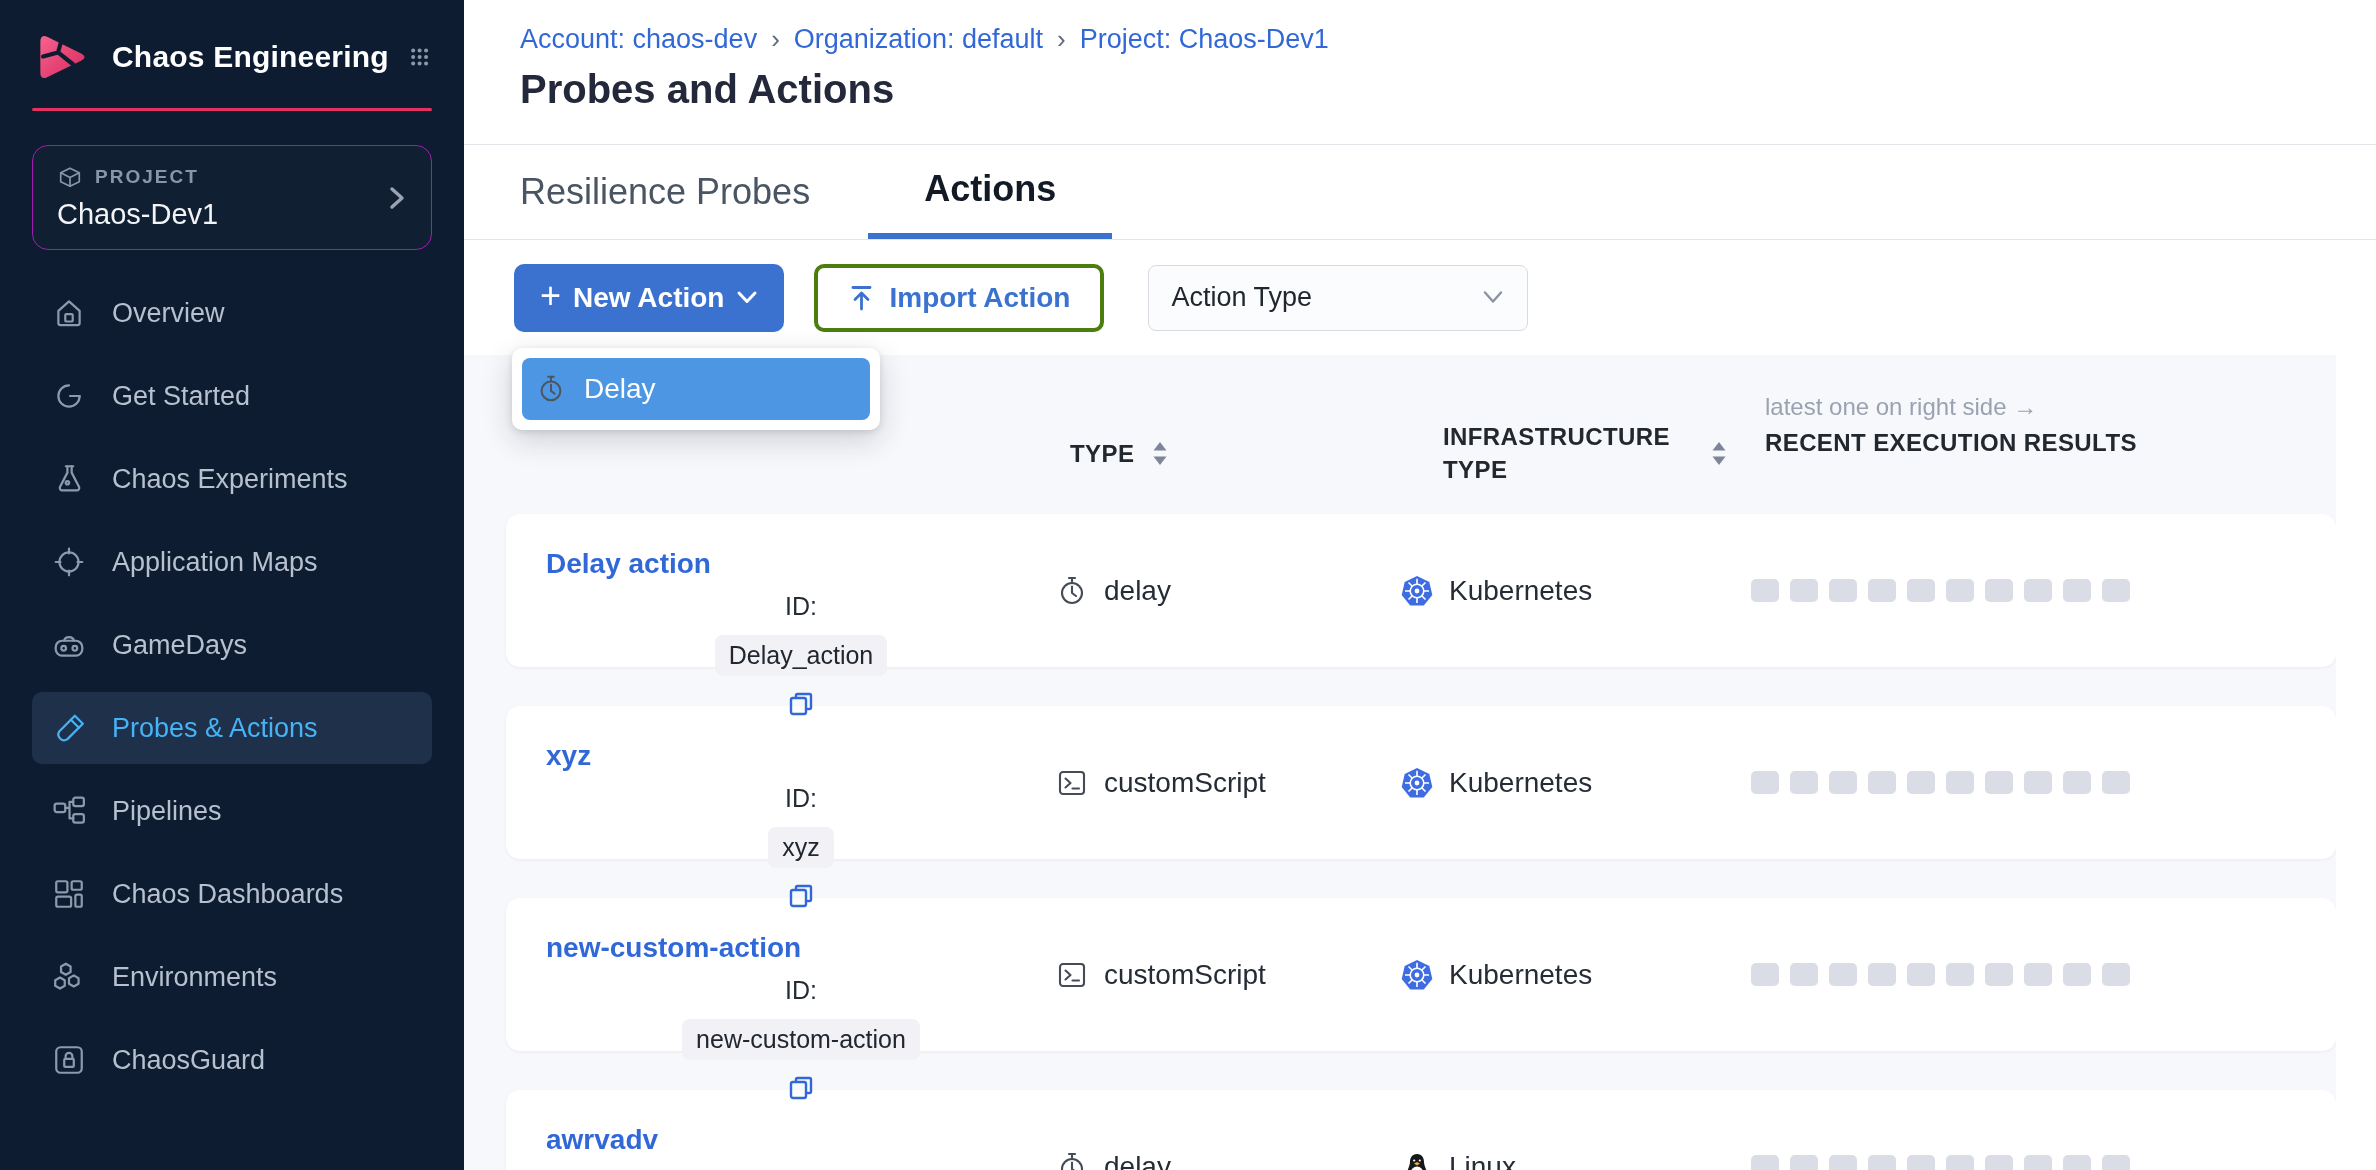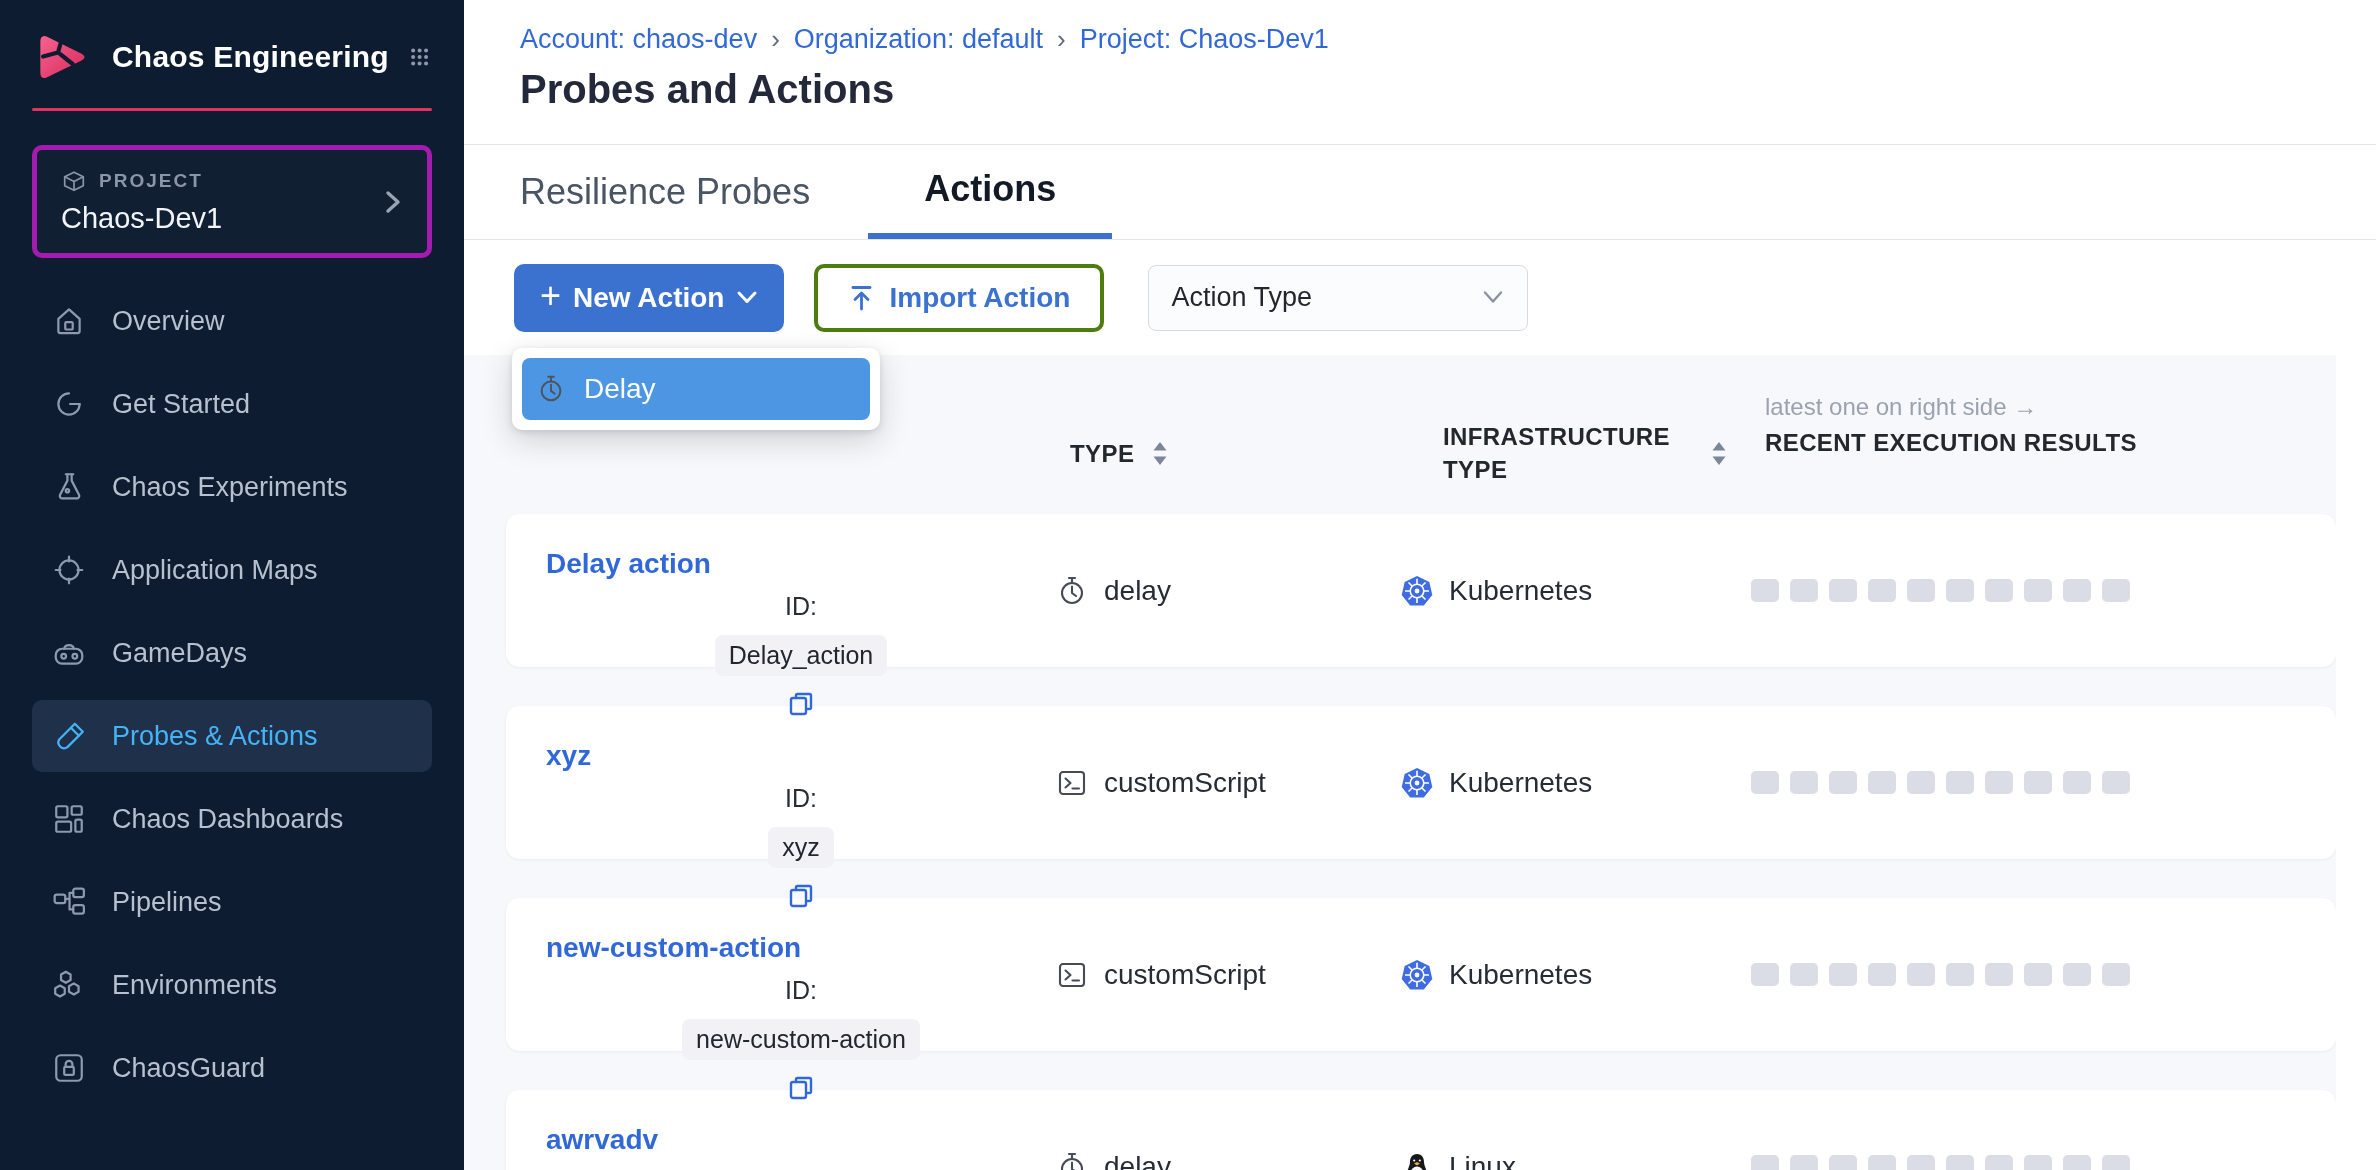--- a/index.html
+++ b/index.html
@@ -7,21 +7,21 @@
     font-family:"Liberation Sans","DejaVu Sans",sans-serif; }
   .app { display:flex; width:100%; height:100%; }
 
   
   .sidebar { width:464px; height:100%; background:#0d1c30; flex:none; display:flex; flex-direction:column; }
   .sb-header { display:flex; align-items:center; padding:28px 34px 0 34px; gap:20px; }
   .sb-logo { width:58px; height:58px; flex:none; }
   .sb-title { color:#fff; font-size:30px; font-weight:bold; letter-spacing:.2px; white-space:nowrap; }
   .sb-grid { margin-left:auto; width:46px; height:46px; cursor:pointer; }
   .sb-accent { height:3px; background:#e4315f; margin:22px 32px 0 32px; border-radius:2px; }
-  .proj-card { margin:34px 32px 0 32px; background:#111f33; border:5px solid #a21caf; border-radius:10px;
+  .proj-card { margin:34px 32px 0 32px; background:#111f33; border:1px solid #a21caf; border-radius:16px;
     padding:18px 24px; position:relative; cursor:pointer; }
   .proj-label-row { display:flex; align-items:center; gap:12px; }
   .proj-label { color:#8b95a8; font-size:19px; font-weight:bold; letter-spacing:2px; }
   .proj-name { color:#f2f4f8; font-size:29px; margin-top:8px; }
   .proj-chevron { position:absolute; right:22px; top:50%; transform:translateY(-50%); }
   .nav { margin-top:27px; }
   .nav-item { height:72px; margin:0 32px 11px 32px; border-radius:10px; display:flex; align-items:center;
     gap:26px; padding-left:20px; color:#b7c0cf; font-size:27px; cursor:pointer; }
   .nav-item .nico { width:34px; height:34px; flex:none; color:#8d99ad; }
   .nav-item.active { background:#1f304b; color:#45b3f6; }
@@ -174,35 +174,35 @@
         </div>
         <div class="nav-item active">
           <span class="nico"><svg viewBox="0 0 32 32" width="100%" height="100%" fill="none" stroke="currentColor" stroke-width="2.1" stroke-linecap="round" stroke-linejoin="round">
               <path d="M21.5 4.5 L29 12 L14.5 26.5 A5.4 5.4 0 0 1 7 19 Z"></path>
               <path d="M17.8 8.2 L25.3 15.7"></path>
             </svg></span>
           <span class="nav-label">Probes &amp; Actions</span>
         </div>
         <div class="nav-item">
           <span class="nico"><svg viewBox="0 0 32 32" width="100%" height="100%" fill="none" stroke="currentColor" stroke-width="2.1" stroke-linecap="round" stroke-linejoin="round">
+              <rect x="2.5" y="9" width="10" height="8" rx="2"></rect>
+              <rect x="20" y="3.5" width="10" height="8" rx="2"></rect>
+              <rect x="20" y="19" width="10" height="8" rx="2"></rect>
+              <path d="M12.5 13 h4 v-5.5 h3.5 M16.5 13 v10 h3.5"></path>
+            </svg></span>
+          <span class="nav-label">Pipelines</span>
+        </div>
+        <div class="nav-item">
+          <span class="nico"><svg viewBox="0 0 32 32" width="100%" height="100%" fill="none" stroke="currentColor" stroke-width="2.1" stroke-linecap="round" stroke-linejoin="round">
               <rect x="4" y="4" width="10.5" height="10.5" rx="1.5"></rect>
               <rect x="18.5" y="4" width="9.5" height="8" rx="1.5"></rect>
               <rect x="4" y="18.5" width="14" height="9.5" rx="1.5"></rect>
               <rect x="22" y="16.5" width="6" height="11.5" rx="1.5"></rect>
             </svg></span>
           <span class="nav-label">Chaos Dashboards</span>
-        </div>
-        <div class="nav-item">
-          <span class="nico"><svg viewBox="0 0 32 32" width="100%" height="100%" fill="none" stroke="currentColor" stroke-width="2.1" stroke-linecap="round" stroke-linejoin="round">
-              <rect x="2.5" y="9" width="10" height="8" rx="2"></rect>
-              <rect x="20" y="3.5" width="10" height="8" rx="2"></rect>
-              <rect x="20" y="19" width="10" height="8" rx="2"></rect>
-              <path d="M12.5 13 h4 v-5.5 h3.5 M16.5 13 v10 h3.5"></path>
-            </svg></span>
-          <span class="nav-label">Pipelines</span>
         </div>
         <div class="nav-item">
           <span class="nico"><svg viewBox="0 0 32 32" width="100%" height="100%" fill="none" stroke="currentColor" stroke-width="2.1" stroke-linecap="round" stroke-linejoin="round">
               <path d="M13 3.5 l4.5 2.6 v5.2 L13 13.9 l-4.5 -2.6 V6.1 Z"></path>
               <path d="M7.5 16.5 l4.5 2.6 v5.2 L7.5 26.9 l-4.5 -2.6 v-5.2 Z"></path>
               <path d="M20.5 14.5 l4.5 2.6 v5.2 l-4.5 2.6 -4.5 -2.6 v-5.2 Z"></path>
             </svg></span>
           <span class="nav-label">Environments</span>
         </div>
         <div class="nav-item">

